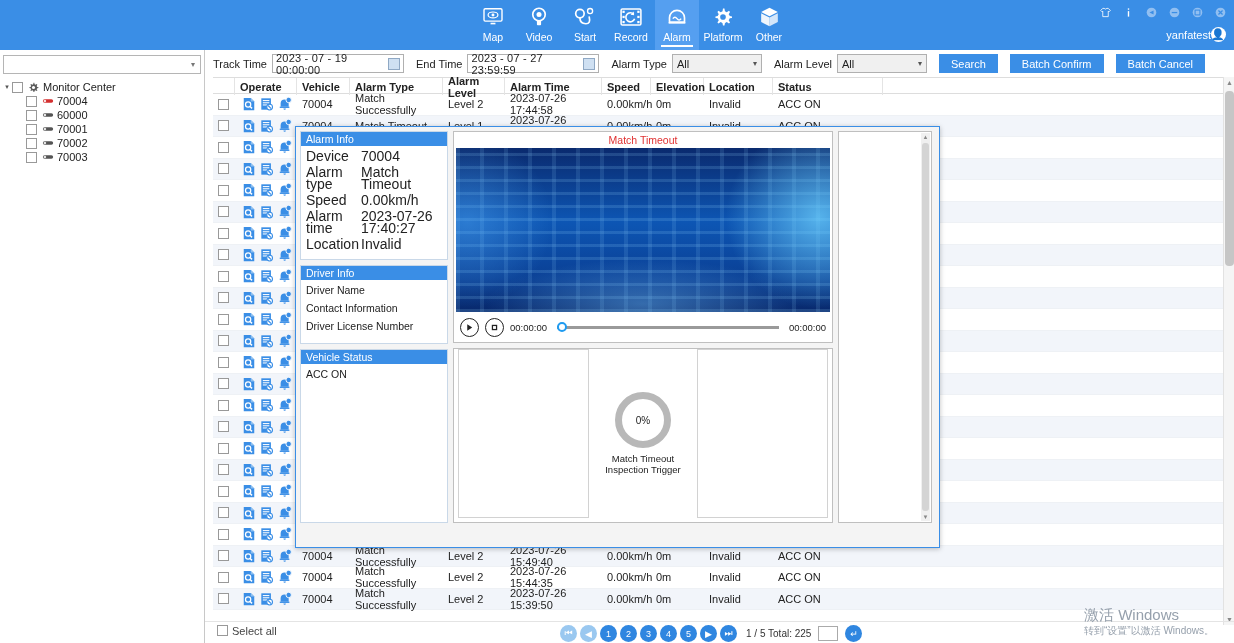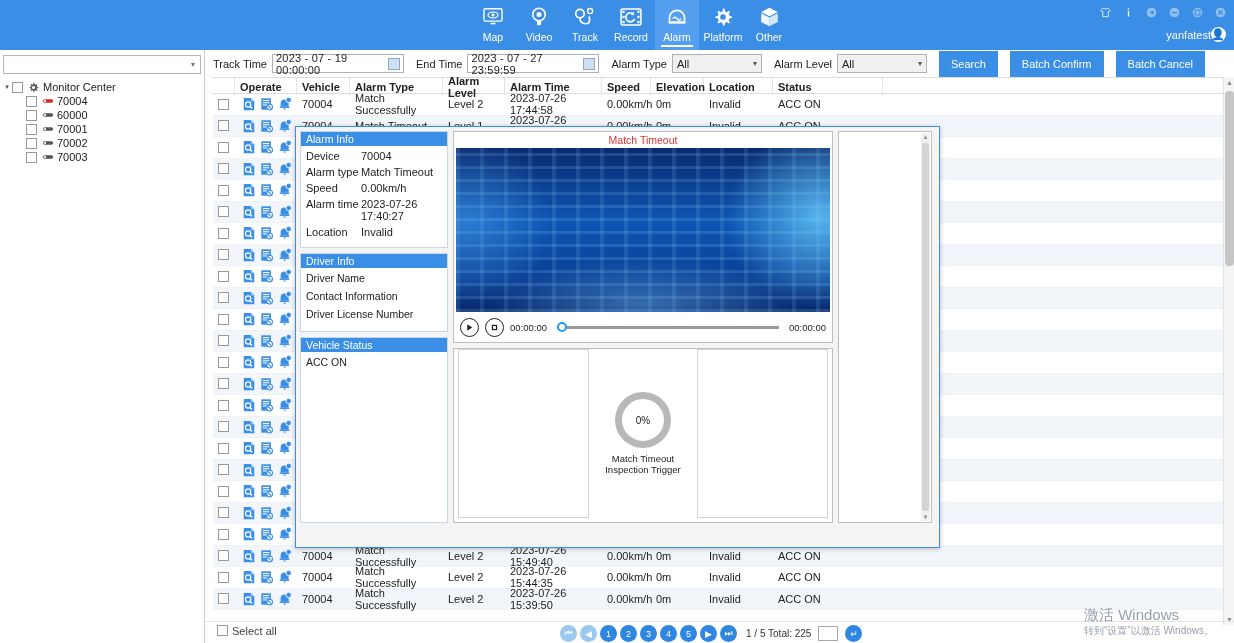--- a/index.html
+++ b/index.html
@@ -99,21 +99,21 @@
     display: inline-block;
   }
   .selbox {
     width: 90px; height: 19px; border: 1px solid #b0b0b0; background: #f0f0f0;
     display: flex; align-items: center; padding: 0 4px;
     font-size: 11px; color: #222; margin-right: 12px; cursor: pointer;
   }
   .selbox .sv { flex: 1; }
   .selbox .sc { font-size: 8px; color: #555; }
   .btn {
-    height: 26px; background: #3a8ee6; color: #fff; border: none;
+    height: 19px; background: #3a8ee6; color: #fff; border: none;
     font-size: 11px; padding: 0 12px; margin-right: 12px; cursor: pointer;
     font-family: "Liberation Sans", sans-serif;
     display: flex; align-items: center; justify-content: center;
   }
 
   
   #tablewrap { position: absolute; left: 8px; top: 27px; width: 1013px; height: 548px; }
   #gridhdr {
     display: flex; height: 17px; border-top: 1px solid #ddd; border-bottom: 1px solid #ddd;
     background: #fff;
@@ -171,21 +171,21 @@
   #modalclose { font-size: 15px; line-height: 15px; cursor: pointer; font-weight: 300; }
   #modalbody { position: relative; height: 400px; padding: 4px; display: flex; gap: 5px; }
 
   .mcol-left { width: 148px; display: flex; flex-direction: column; gap: 5px; }
   .card { border: 1px solid #c9d8e8; background: #fff; }
   .card .chdr {
     background: #3a8ee6; color: #fff; font-size: 10.5px;
     height: 14px; display: flex; align-items: center; padding-left: 5px;
   }
   .card .cbody { padding: 4px 5px 5px 5px; }
-  .kv { display: flex; font-size: 11px; color: #222; margin-bottom: 4px; line-height: 12px; }
+  .kv { display: flex; font-size: 14px; color: #222; margin-bottom: 4px; line-height: 12px; }
   .kv .k { width: 55px; flex: none; }
   .kv .v { flex: 1; }
   .single { font-size: 10.5px; color: #222; margin-bottom: 6px; line-height: 12px; }
 
   .mcol-mid { width: 380px; display: flex; flex-direction: column; gap: 5px; }
   #videocard { border: 1px solid #bfbfbf; background: #fff; height: 212px; }
   #videotitle { height: 16px; display:flex; align-items:center; justify-content:center; font-size: 10.5px; color: #e03131; }
   #videoscreen {
     height: 164px; margin: 0 2px;
     background:
@@ -256,21 +256,21 @@
         <span class="nlabel">Video</span>
       </div>
       <div class="navitem">
         <span class="nicon">
           <svg width="22" height="20" viewBox="0 0 26 22">
             <circle cx="7" cy="7" r="5" fill="none" stroke="#fff" stroke-width="2"></circle>
             <circle cx="19" cy="4" r="3" fill="none" stroke="#fff" stroke-width="1.6"></circle>
             <path d="M7 12 Q7 19 14 19 Q20 19 18 11" fill="none" stroke="#fff" stroke-width="2" stroke-linecap="round"></path>
           </svg>
         </span>
-        <span class="nlabel">Track</span>
+        <span class="nlabel">Start</span>
       </div>
       <div class="navitem">
         <span class="nicon">
           <svg width="22" height="18" viewBox="0 0 24 20">
             <rect x="1" y="1" width="22" height="18" rx="1.5" fill="none" stroke="#fff" stroke-width="1.7"></rect>
             <rect x="2.5" y="3" width="2.5" height="2.5" fill="#fff"></rect>
             <rect x="2.5" y="8.7" width="2.5" height="2.5" fill="#fff"></rect>
             <rect x="2.5" y="14.4" width="2.5" height="2.5" fill="#fff"></rect>
             <rect x="19" y="3" width="2.5" height="2.5" fill="#fff"></rect>
             <rect x="19" y="8.7" width="2.5" height="2.5" fill="#fff"></rect>

